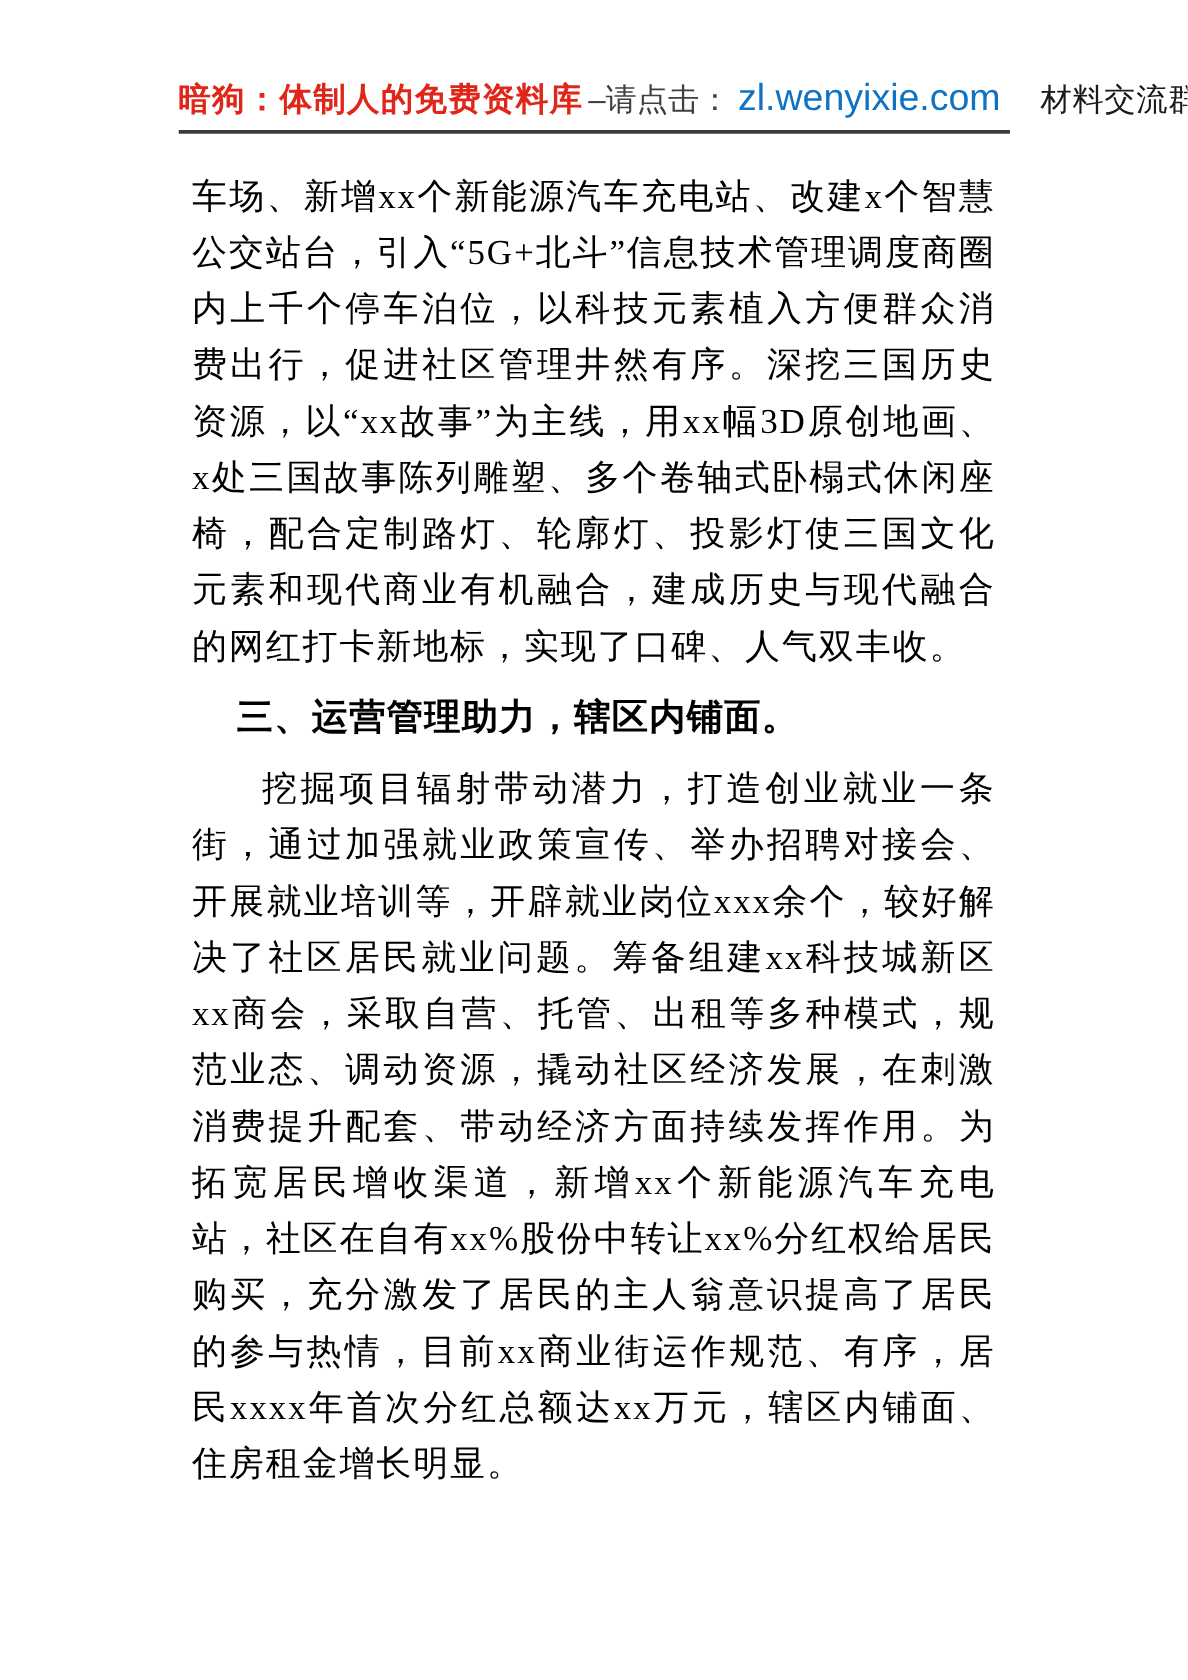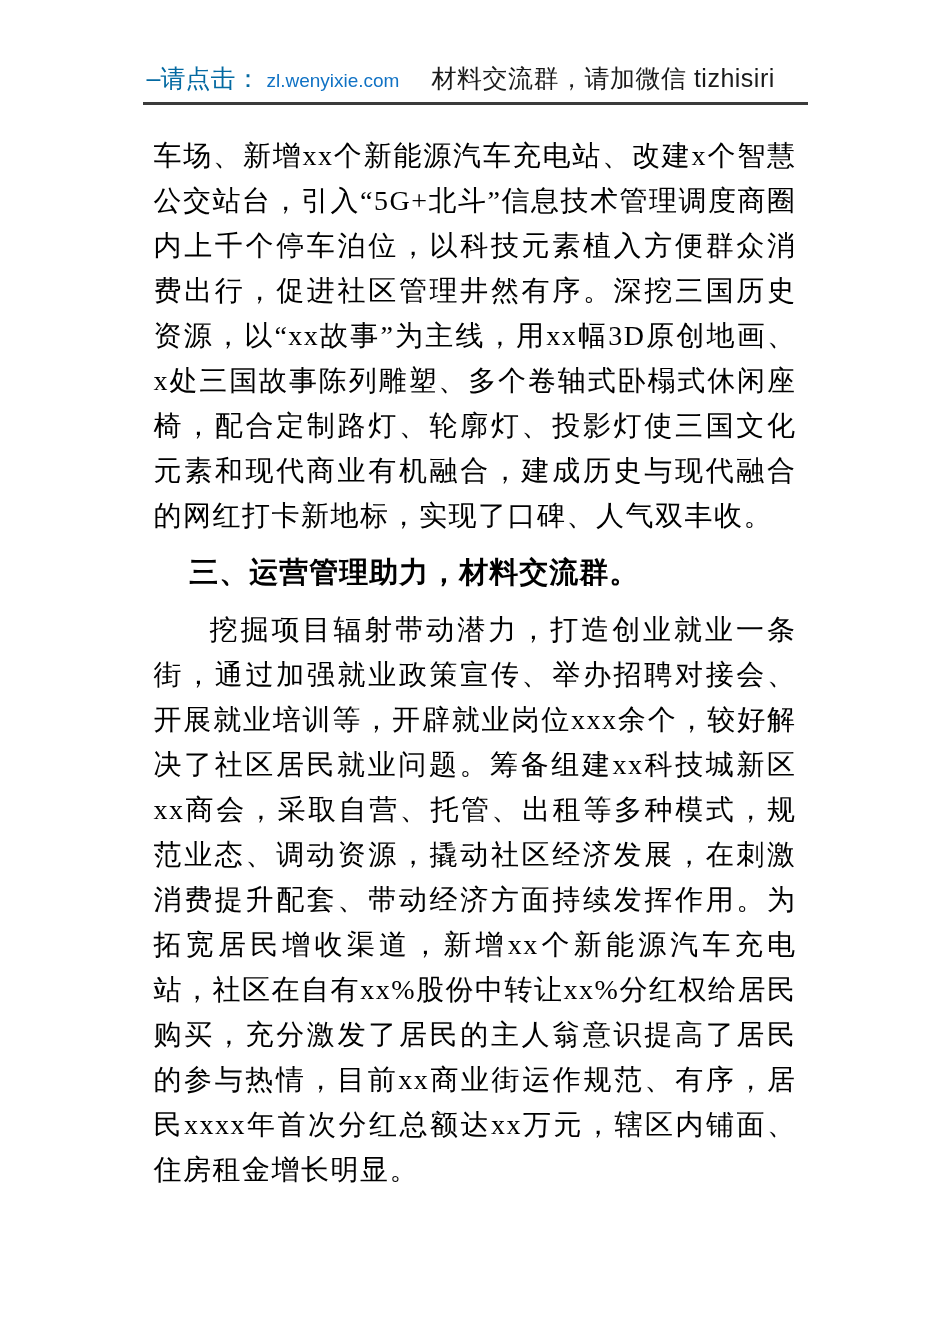--- a/index.html
+++ b/index.html
@@ -23,28 +23,28 @@
     font-family: "Liberation Sans", "DejaVu Sans", sans-serif;
     font-size: 25px;
   }
   .promo-label {
     color: #e02619;
     font-size: 26px;
     font-weight: 600;
     letter-spacing: 1px;
   }
   .promo-click {
-    color: #0369a1;
+    color: #404040;
     margin-left: 4px;
   }
   .promo-link {
     color: #1072c4;
     text-decoration: none;
     margin-left: 6px;
-    font-size: 19px;
+    font-size: 30px;
   }
   .promo-group {
     color: #1a1a1a;
     margin-left: 32px;
     letter-spacing: 0.5px;
   }
   .doc-body {
     width: 667px;
     margin: 28px auto 0 auto;
     font-size: 28px;
@@ -62,22 +62,23 @@
     line-height: 45px;
     text-indent: 1.65em;
     margin: 0;
     letter-spacing: 1px;
   }
 </style>
 </head>
 <body>
 
 <div class="promo-header">
+  <span class="promo-label">暗狗：体制人的免费资料库</span>
   <span class="promo-click">–请点击：</span>
   <a class="promo-link" href="#">zl.wenyixie.com</a>
   <span class="promo-group">材料交流群，请加微信 tizhisiri</span>
 </div>
 
 <div class="doc-body">
   <p class="doc-paragraph">车场、新增xx个新能源汽车充电站、改建x个智慧公交站台，引入“5G+北斗”信息技术管理调度商圈内上千个停车泊位，以科技元素植入方便群众消费出行，促进社区管理井然有序。深挖三国历史资源，以“xx故事”为主线，用xx幅3D原创地画、x处三国故事陈列雕塑、多个卷轴式卧榻式休闲座椅，配合定制路灯、轮廓灯、投影灯使三国文化元素和现代商业有机融合，建成历史与现代融合的网红打卡新地标，实现了口碑、人气双丰收。</p>
-  <h3 class="doc-heading">三、运营管理助力，材料交流群。</h3>
+  <h3 class="doc-heading">三、运营管理助力，辖区内铺面。</h3>
   <p class="doc-paragraph indented">挖掘项目辐射带动潜力，打造创业就业一条街，通过加强就业政策宣传、举办招聘对接会、开展就业培训等，开辟就业岗位xxx余个，较好解决了社区居民就业问题。筹备组建xx科技城新区xx商会，采取自营、托管、出租等多种模式，规范业态、调动资源，撬动社区经济发展，在刺激消费提升配套、带动经济方面持续发挥作用。为拓宽居民增收渠道，新增xx个新能源汽车充电站，社区在自有xx%股份中转让xx%分红权给居民购买，充分激发了居民的主人翁意识提高了居民的参与热情，目前xx商业街运作规范、有序，居民xxxx年首次分红总额达xx万元，辖区内铺面、住房租金增长明显。</p>
 </div>
 
 </body></html>

